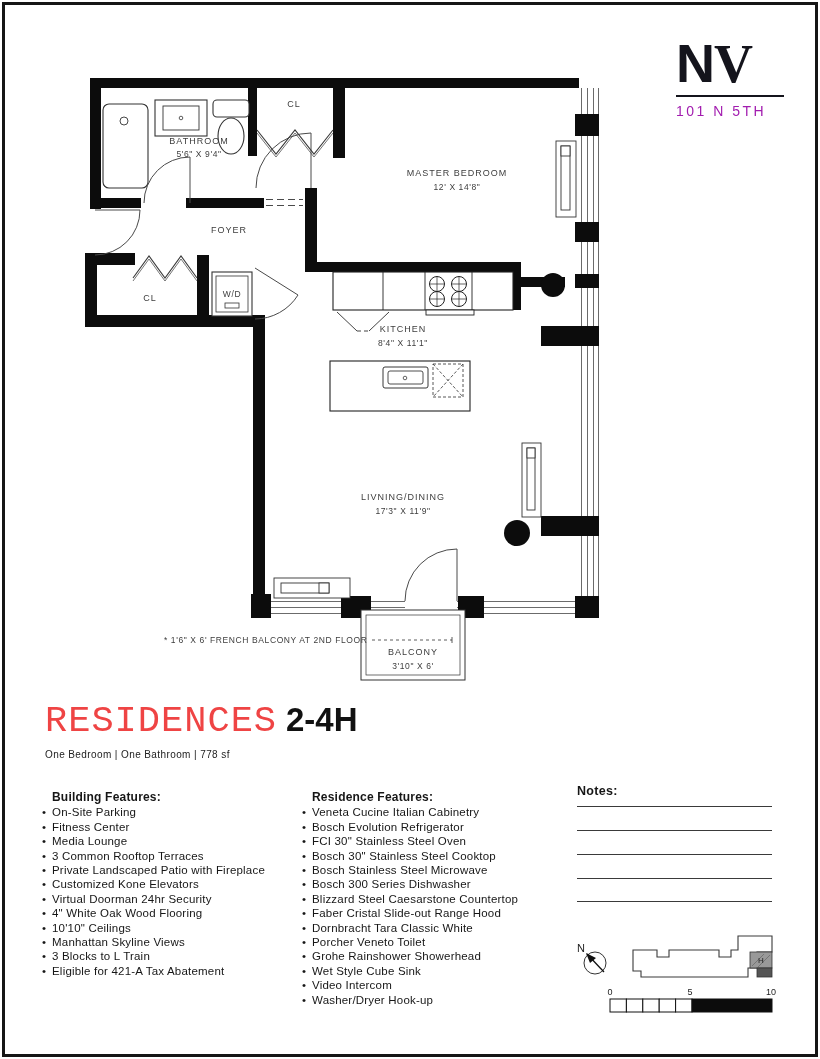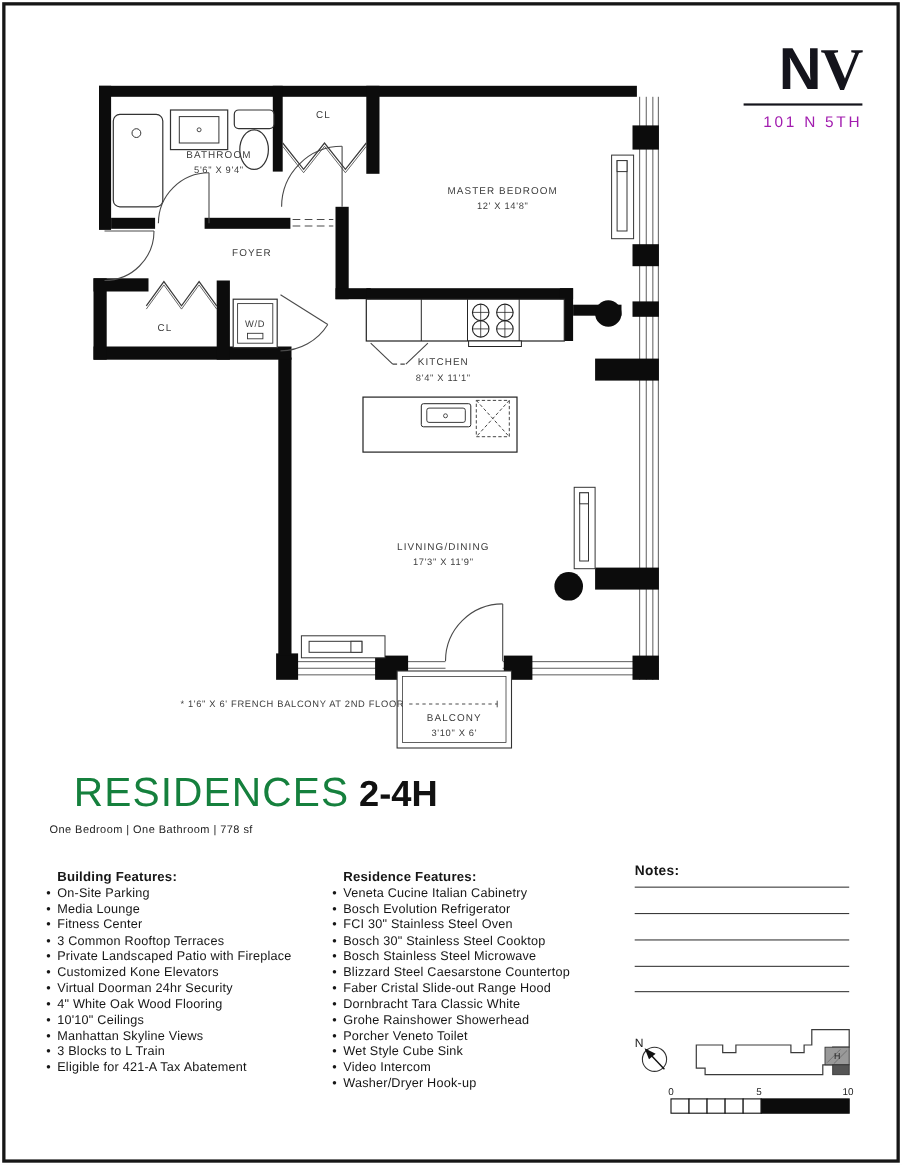--- a/index.html
+++ b/index.html
@@ -1,37 +1,37 @@
 <!DOCTYPE html>
 <html><head>
 <meta charset="utf-8">
 <style>
   html,body{margin:0;padding:0;background:#e8e8e8;}
   .page{position:relative;width:820px;height:1059px;background:#ffffff;margin:0 auto;overflow:hidden;
         font-family:"Liberation Sans",sans-serif;color:#1c1c1c;}
   .frame{position:absolute;inset:2px;border:3px solid #161616;pointer-events:none;z-index:50;}
 
   
-  .logo{position:absolute;top:36px;left:676px;width:108px;text-align:right;}
+  .logo{position:absolute;top:36px;left:676px;width:108px;text-align:left;}
   .logo .nv{font-size:54px;line-height:54px;letter-spacing:-1px;color:#14141c;}
   .logo .nv .n{font-family:"Liberation Sans",sans-serif;font-weight:800;}
   .logo .nv .v{font-family:"Liberation Serif",serif;font-weight:600;}
   .logo .rule{height:2px;background:#14141c;margin:4px 0 6px 0;}
   .logo .addr{font-size:14px;letter-spacing:2.5px;color:#a21caf;}
 
   
   .plan{position:absolute;left:80px;top:55px;width:540px;height:650px;}
   .plan text{font-family:"Liberation Sans",sans-serif;fill:#3d3d3d;}
   .rlabel{font-size:9px;letter-spacing:1px;}
   .rdims{font-size:8.5px;letter-spacing:0.6px;}
 
   
   .titleblock{position:absolute;left:45px;top:700px;}
   .titleblock h1{margin:0;font-weight:normal;}
-  .titleblock .tserif{font-family:Liberation Sans, sans-serif;font-size:37px;letter-spacing:1px;color:#15803d;margin-left:22px;}
+  .titleblock .tserif{font-family:Liberation Mono, monospace;font-size:37px;letter-spacing:1px;color:#ef4444;}
   .titleblock .tunit{font-family:"Liberation Sans",sans-serif;font-weight:700;font-size:33px;color:#111;}
   .titleblock .sub{margin-top:7px;font-size:10px;letter-spacing:0.4px;color:#222;}
 
   
   .features{position:absolute;width:260px;font-size:11.5px;line-height:14.4px;letter-spacing:0.2px;color:#161616;}
   .features .fhead{font-weight:700;font-size:12px;margin-left:10px;margin-bottom:1px;}
   .features ul{list-style:none;margin:0;padding:0;}
   .features li{position:relative;padding-left:10px;}
   .features li::before{content:"\2022";position:absolute;left:0;top:0;}
   .fb{left:42px;top:790px;}
@@ -232,47 +232,48 @@
 
   <div class="titleblock">
     <h1><span class="tserif">RESIDENCES</span> <span class="tunit">2-4H</span></h1>
     <div class="sub">One Bedroom | One Bathroom | 778 sf</div>
   </div>
 
   <div class="features fb">
     <div class="fhead">Building Features:</div>
     <ul>
       <li>On-Site Parking</li>
+      <li>Fitness Center</li>
       <li>Media Lounge</li>
-      <li>Fitness Center</li>
       <li>3 Common Rooftop Terraces</li>
       <li>Private Landscaped Patio with Fireplace</li>
       <li>Customized Kone Elevators</li>
       <li>Virtual Doorman 24hr Security</li>
       <li>4" White Oak Wood Flooring</li>
       <li>10'10" Ceilings</li>
       <li>Manhattan Skyline Views</li>
       <li>3 Blocks to L Train</li>
       <li>Eligible for 421-A Tax Abatement</li>
     </ul>
   </div>
 
   <div class="features fr">
     <div class="fhead">Residence Features:</div>
     <ul>
       <li>Veneta Cucine Italian Cabinetry</li>
       <li>Bosch Evolution Refrigerator</li>
       <li>FCI 30" Stainless Steel Oven</li>
       <li>Bosch 30" Stainless Steel Cooktop</li>
       <li>Bosch Stainless Steel Microwave</li>
+      <li>Bosch 300 Series Dishwasher</li>
       <li>Blizzard Steel Caesarstone Countertop</li>
       <li>Faber Cristal Slide-out Range Hood</li>
       <li>Dornbracht Tara Classic White</li>
+      <li>Porcher Veneto Toilet</li>
       <li>Grohe Rainshower Showerhead</li>
-      <li>Porcher Veneto Toilet</li>
       <li>Wet Style Cube Sink</li>
       <li>Video Intercom</li>
       <li>Washer/Dryer Hook-up</li>
     </ul>
   </div>
 
   <div class="notes">
     <div class="nlabel">Notes:</div>
     <div class="nline" style="top:22px"></div>
     <div class="nline" style="top:46px"></div>

